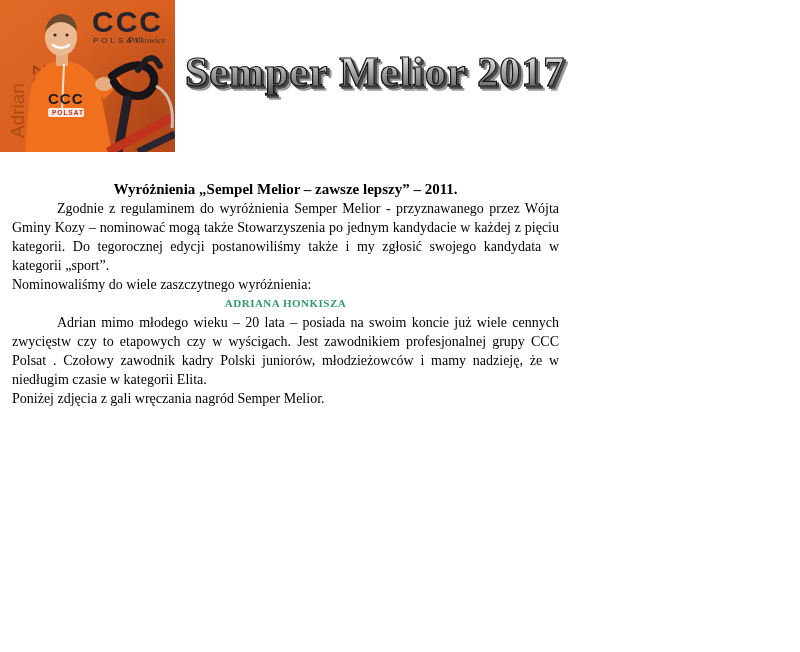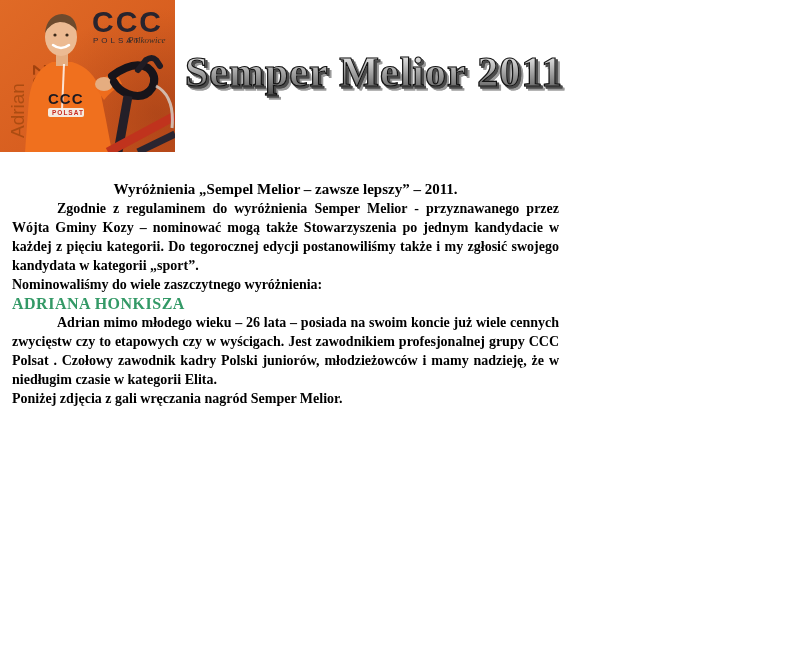--- a/index.html
+++ b/index.html
@@ -15,31 +15,31 @@
     position:absolute;left:185px;top:44px;height:56px;line-height:56px;white-space:nowrap;
     font-family:"Liberation Serif", serif;font-weight:bold;font-size:42px;letter-spacing:1px;
     color:transparent;
     background:linear-gradient(180deg,#ffffff 0%,#d8d8d8 28%,#9a9a9a 55%,#3c3c3c 100%);
     -webkit-background-clip:text;background-clip:text;
     -webkit-text-stroke:1.2px #141414;
     filter:drop-shadow(2px 2px 0 #4a4a4a) drop-shadow(2px 2px 0 #9a9a9a);
   }
   
   .article{position:absolute;left:12px;top:0;width:547px;font-size:14px;line-height:19px;}
-  .article p{margin:0;font-weight:bold;}
+  .article p{margin:0;}
   .doc-heading{
     margin:0;margin-top:180px;text-align:center;font-weight:bold;font-size:15px;line-height:19px;
   }
   .para-indent{text-align:justify;text-indent:45px;}
   .para-plain{text-align:left;}
   .para-justify{text-align:justify;}
   .p-intro{margin-top:17px;}
   .p-nomination{margin-top:16px;}
   .nominee{
-    margin-top:15px;text-align:left;font-weight:bold;letter-spacing:0.5px;font-size:16px;
+    margin-top:15px;text-align:center;font-weight:bold;letter-spacing:0.5px;font-size:11px;
   }
   .p-description{margin-top:23px;}
   .p-career{margin-top:15px;}
   .p-result{margin-top:15px;}
   .p-footer{margin-top:32px;}
 </style>
 </head>
 <body>
 
 <div class="photo">
@@ -85,29 +85,29 @@
       <path d="M112,76 Q134,60 148,68 Q158,76 152,88 Q144,100 128,94 Q118,90 114,82" stroke="#17141a" stroke-width="8" stroke-linecap="round"></path>
       <path d="M138,70 L146,60 Q152,56 156,60 L160,66" stroke="#201c24" stroke-width="6" stroke-linecap="round"></path>
       <path d="M128,96 L118,152" stroke="#241f28" stroke-width="9"></path>
       <path d="M108,152 L175,116" stroke="#c0331d" stroke-width="9"></path>
       <path d="M138,152 L175,134" stroke="#2a2530" stroke-width="7"></path>
       <path d="M156,86 Q175,96 172,128" stroke="#d8d4cf" stroke-width="3" opacity="0.8"></path>
     </g>
   </svg>
 </div>
 
-<div class="wordart">Semper Melior 2011</div>
+<div class="wordart">Semper Melior 2017</div>
 
 <div class="article">
   <h1 class="doc-heading">Wyróżnienia „Sempel Melior – zawsze lepszy” – 2011.</h1>
 
   <p class="para-indent p-intro">Zgodnie z regulaminem do wyróżnienia Semper Melior - przyznawanego przez Wójta Gminy Kozy – nominować mogą także Stowarzyszenia po jednym kandydacie w każdej z pięciu kategorii. Do tegorocznej edycji postanowiliśmy także i my zgłosić swojego kandydata w kategorii „sport”.</p>
 
   <p class="para-plain p-nomination">Nominowaliśmy do wiele zaszczytnego wyróżnienia:</p>
 
   <p class="nominee" style="color: rgb(51, 153, 102);">ADRIANA HONKISZA</p>
 
 
-  <p class="para-indent p-career">Adrian mimo młodego wieku – 26 lata – posiada na swoim koncie już wiele cennych zwycięstw czy to etapowych czy w wyścigach. Jest zawodnikiem profesjonalnej grupy CCC Polsat . Czołowy zawodnik kadry Polski juniorów, młodzieżowców i mamy nadzieję, że w niedługim czasie w kategorii Elita.</p>
+  <p class="para-indent p-career">Adrian mimo młodego wieku – 20 lata – posiada na swoim koncie już wiele cennych zwycięstw czy to etapowych czy w wyścigach. Jest zawodnikiem profesjonalnej grupy CCC Polsat . Czołowy zawodnik kadry Polski juniorów, młodzieżowców i mamy nadzieję, że w niedługim czasie w kategorii Elita.</p>
 
 
   <p class="para-plain p-footer">Poniżej zdjęcia z gali wręczania nagród Semper Melior.</p>
 </div>
 
 </body></html>

